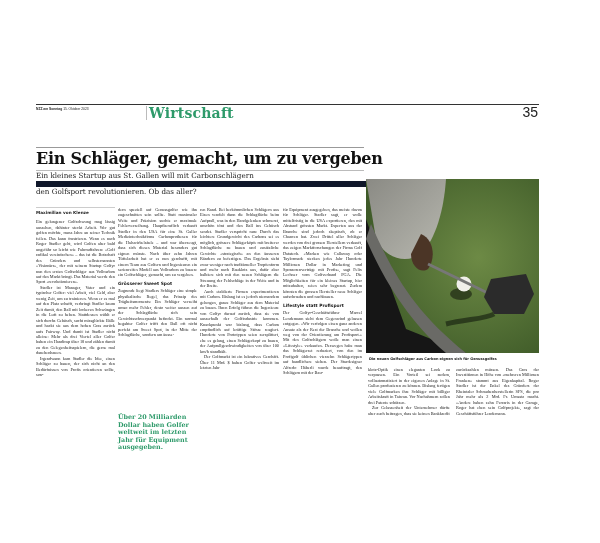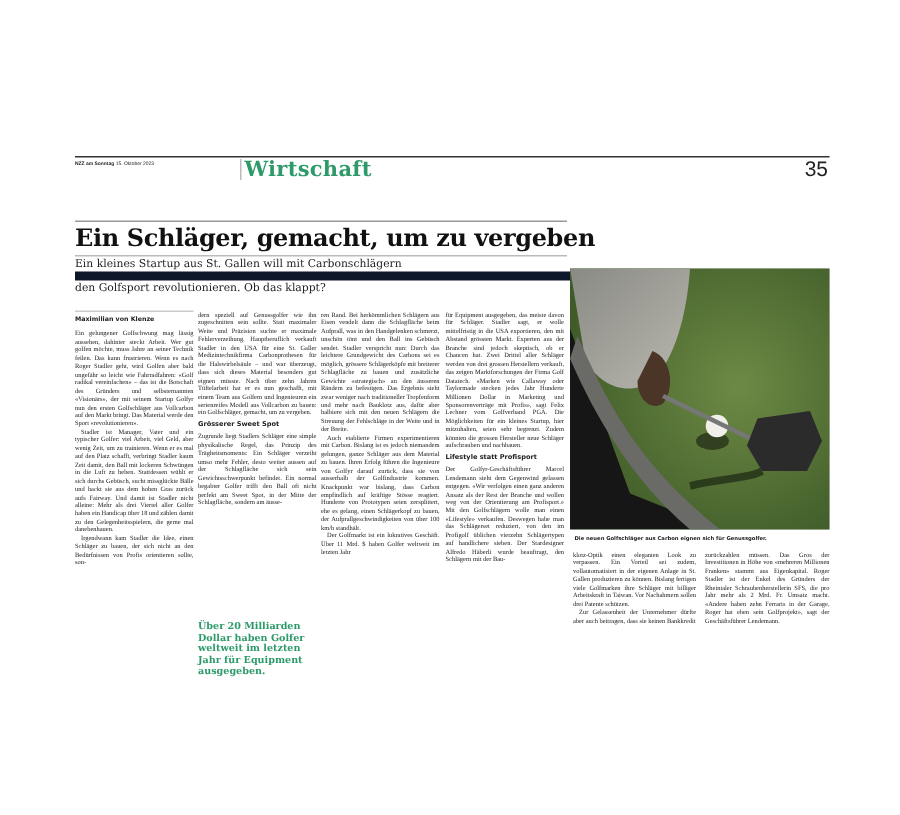--- a/index.html
+++ b/index.html
@@ -1,17 +1,17 @@
 <!DOCTYPE html>
 <html><head>
   <meta charset="utf-8">
   <style>
     html, body { margin:0; padding:0; background:#ffffff; }
     body { width:600px; height:543px; position:relative; overflow:hidden; font-family:"DejaVu Serif", serif; color:#1a1a1a; }
-    .page { position:absolute; left:50px; top:96px; width:503px; height:400px; }
+    .page { position:absolute; left:36px; top:96px; width:503px; height:400px; }
     .topline { position:absolute; left:0; top:8px; width:503px; height:1px; background:#333; }
     .paperinfo { position:absolute; left:0; top:11px; font-family:"Liberation Sans", sans-serif; font-size:3.3px; color:#222; white-space:nowrap; }
     .paperinfo b { font-weight:bold; }
     .vrule { position:absolute; left:110px; top:10px; width:1px; height:14px; background:#bbb; }
     .section { position:absolute; left:113px; top:9px; font-family:"DejaVu Serif", serif; font-weight:bold; font-size:14px; color:#2e9a6a; letter-spacing:0.2px; }
     .pagenum { position:absolute; right:1px; top:8px; font-family:"Liberation Sans", sans-serif; font-size:14px; color:#222; }
     .rule1 { position:absolute; left:0; top:51px; width:328px; height:1px; background:#999; }
     .headline { position:absolute; left:0; top:53px; width:340px; font-family:"DejaVu Serif", serif; font-weight:bold; font-size:16px; letter-spacing:-0.25px; color:#111; white-space:nowrap; }
     .rule2 { position:absolute; left:0; top:74px; width:328px; height:1px; background:#bbb; }
     .subtitle { position:absolute; left:0; top:75px; width:330px; font-family:"DejaVu Serif", serif; font-size:7.2px; line-height:10px; color:#222; }
@@ -37,21 +37,21 @@
   </div>
   <div class="vrule"></div>
   <div class="section">Wirtschaft</div>
   <div class="pagenum">35</div>
 
   <div class="rule1"></div>
   <div class="headline">Ein Schläger, gemacht, um zu vergeben</div>
   <div class="rule2"></div>
   <div class="subtitle">
     <span class="l1">Ein kleines Startup aus St. Gallen will mit Carbonschlägern</span>
-    <span>den Golfsport revolutionieren. Ob das klappt?</span>
+    <span>den Golfsport revolutionieren. Ob das aller?</span>
   </div>
 
   <div class="col" style="left:0;">
     <div class="author">Maximilian von Klenze</div>
     <p class="first">Ein gelungener Golfschwung mag lässig aussehen, dahinter steckt Arbeit. Wer gut golfen möchte, muss Jahre an seiner Technik feilen. Das kann frustrieren. Wenn es nach Roger Stadler geht, wird Golfen aber bald ungefähr so leicht wie Fahrradfahren: «Golf radikal vereinfachen» – das ist die Botschaft des Gründers und selbsternannten «Visionärs», der mit seinem Startup Golfyr nun den ersten Golfschläger aus Vollcarbon auf den Markt bringt. Das Material werde den Sport «revolutionieren».</p>
     <p>Stadler ist Manager, Vater und ein typischer Golfer: viel Arbeit, viel Geld, aber wenig Zeit, um zu trainieren. Wenn er es mal auf den Platz schafft, verbringt Stadler kaum Zeit damit, den Ball mit lockeren Schwüngen in die Luft zu heben. Stattdessen wühlt er sich durchs Gebüsch, sucht missglückte Bälle und hackt sie aus dem hohen Gras zurück aufs Fairway. Und damit ist Stadler nicht alleine: Mehr als drei Viertel aller Golfer haben ein Handicap über 18 und zählen damit zu den Gelegenheitsspielern, die gerne mal danebenhauen.</p>
     <p>Irgendwann kam Stadler die Idee, einen Schläger zu bauen, der sich nicht an den Bedürfnissen von Profis orientieren sollte, son-</p>
   </div>
 
   <div class="col" style="left:82px;">

